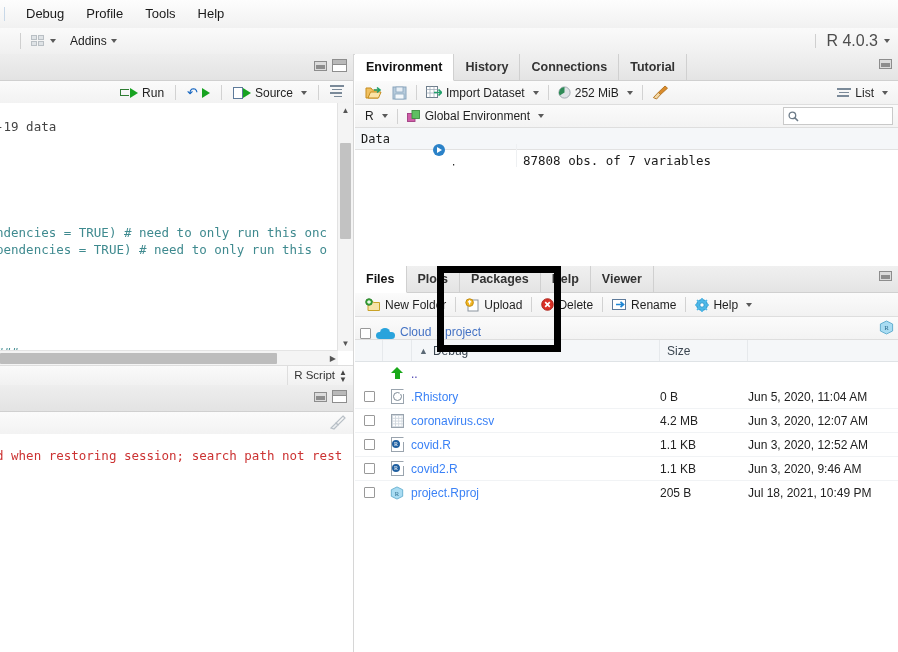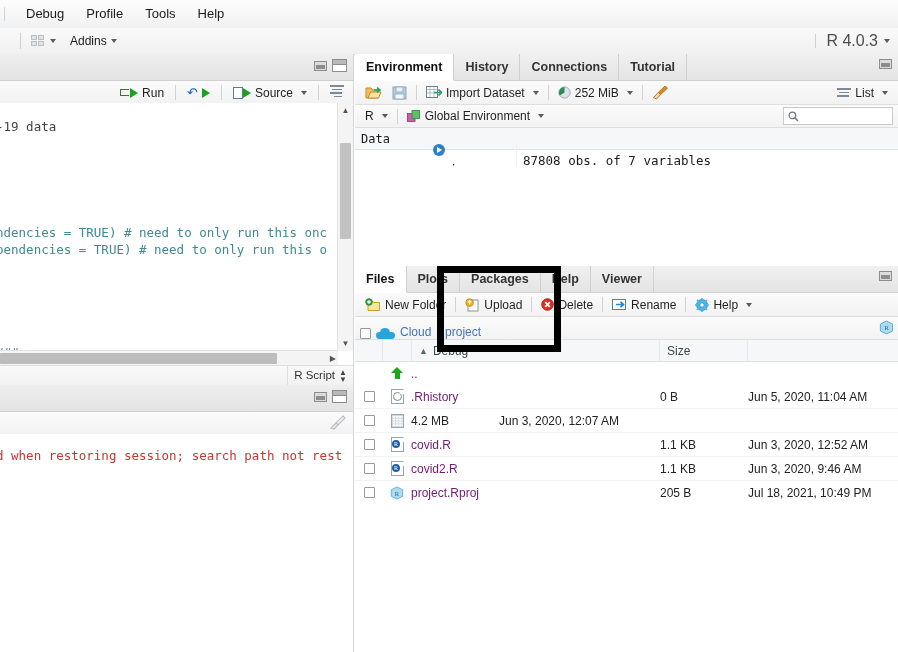--- a/index.html
+++ b/index.html
@@ -131,21 +131,21 @@
   .cloud:after{content:"";position:absolute;left:4px;top:0;width:10px;height:9px;background:#29a3dc;border-radius:50%;}
   .crumb-link{color:#4472c4;font-size:12px;}
   .crumb-sep{color:#aaa;font-size:11px;}
   .rproj-cube{position:absolute;right:4px;top:3px;width:15px;height:15px;}
 
   .files-head{height:21px;background:#f5f7f9;border-bottom:1px solid #dfe3e6;display:flex;align-items:center;font-size:12px;color:#3b4650;}
   .files-head .h{box-sizing:border-box;height:21px;display:flex;align-items:center;padding-left:7px;border-right:1px solid #e6e9ec;}
   .file-row{height:23px;display:flex;align-items:center;border-bottom:1px solid #f1f3f5;font-size:12px;}
   .file-row .col-chk{width:28px;display:flex;justify-content:center;flex:none;}
   .file-row .col-icon{width:28px;display:flex;justify-content:center;flex:none;}
-  .file-row .col-name{flex:none;color:#701a75;}
+  .file-row .col-name{flex:none;color:#3b82f6;}
   .file-row .col-size{width:88px;flex:none;color:#222;}
   .file-row .col-mod{flex:1;color:#222;white-space:nowrap;overflow:hidden;}
 
   .up-arrow{width:14px;height:13px;position:relative;}
   .up-arrow:before{content:"";position:absolute;left:4.5px;top:3px;width:5px;height:9px;background:#18a818;}
   .up-arrow:after{content:"";position:absolute;left:1px;top:0;border-left:6px solid transparent;border-right:6px solid transparent;border-bottom:6px solid #18a818;}
 
   .doc-ic{width:13px;height:15px;background:#fff;border:1px solid #9aa4ae;box-sizing:border-box;position:relative;}
   .doc-ic:after{content:"";position:absolute;right:-1px;top:-1px;border-left:5px solid transparent;border-bottom:5px solid #fff;border-top:none;}
   .doc-clock{position:absolute;left:1px;top:2px;width:7px;height:7px;border:1px solid #7d8a96;border-radius:50%;}
@@ -480,20 +480,21 @@
       <div class="col-mod">Jun 5, 2020, 11:04 AM</div>
     </div>
 
     <div class="file-row">
       <div class="col-chk">
         <span class="chk"></span>
       </div>
       <div class="col-icon">
         <span class="csv-ic"></span>
       </div>
+      <div class="col-name" style="width:249px;">coronavirus.csv</div>
       <div class="col-size">4.2 MB</div>
       <div class="col-mod">Jun 3, 2020, 12:07 AM</div>
     </div>
 
     <div class="file-row">
       <div class="col-chk">
         <span class="chk"></span>
       </div>
       <div class="col-icon">
         <span class="doc-ic">

